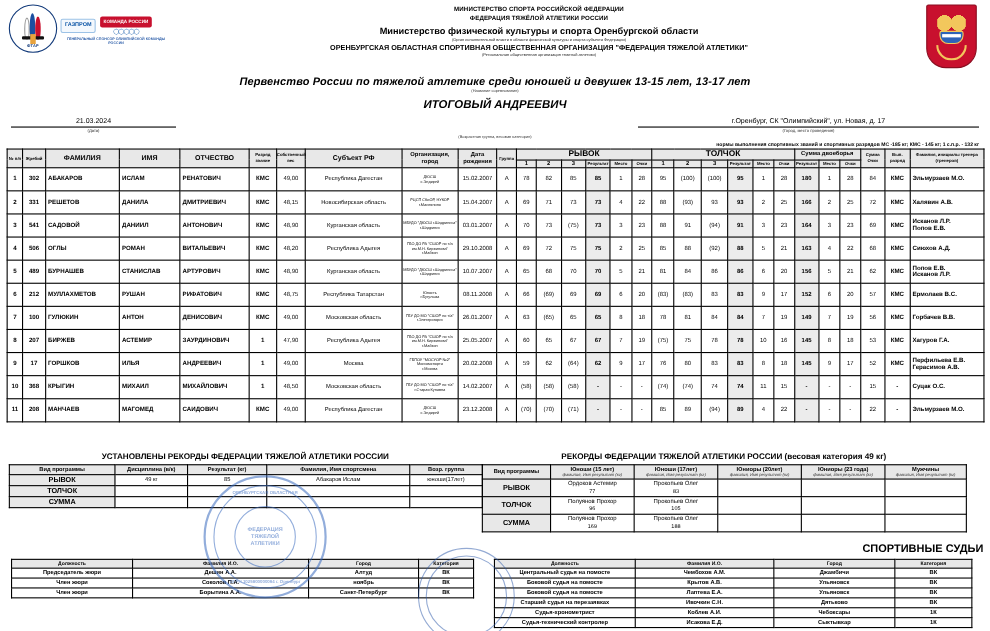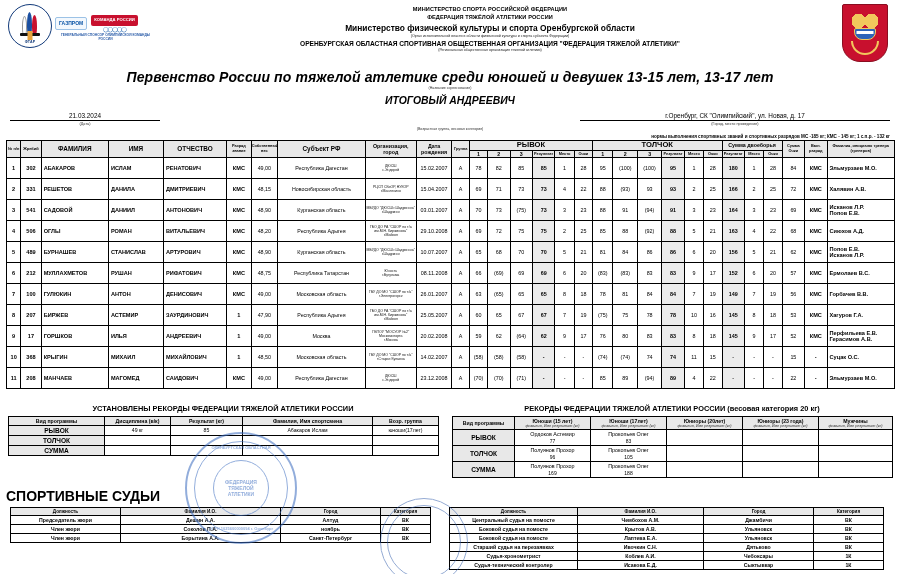--- a/index.html
+++ b/index.html
@@ -62,21 +62,21 @@
   }
   .coat .shieldblue { position:absolute; top:17px; left:50%; transform:translateX(-50%);
       width:22px; height:12px; background:#2e63b8; border:.7px solid #f2c75c; border-radius:2px 2px 8px 8px;}
   .coat .band { position:absolute; top:20px; left:50%; transform:translateX(-50%);
       width:17px; height:3px; background:#fff; }
   .coat .wreath { position:absolute; bottom:0; left:50%; transform:translateX(-50%);
       width:28px; height:14px; border:2px solid #f2c75c; border-top:none;
       border-radius:0 0 14px 14px;}
 
   
-  .title-main { text-align:center; font-size:14px; font-weight:bold; font-style:italic;
+  .title-main { text-align:center; font-size:10px; font-weight:bold; font-style:italic;
      margin-top:5px; letter-spacing:.1px;}
   .cap-tiny { text-align:center; font-size:3.6px; color:#333; margin-top:1px; }
   .title-proto { text-align:center; font-size:10.4px; font-weight:bold; font-style:italic; margin-top:5px;}
 
   .row-datecity { display:flex; justify-content:space-between; align-items:flex-start;
       margin-top:6px; padding:0 4px; }
   .date-box { width:150px; text-align:center; }
   .date-val { font-size:6.4px; border-bottom:.8px solid #000; padding-bottom:1px; display:block;}
   .date-cap { font-size:3.8px; color:#333; margin-top:1px;}
   .city-box { width:310px; text-align:center;}
@@ -96,34 +96,34 @@
   table.main thead th.med { font-size:6.4px; }
   table.main thead th.tiny { font-size:3.9px; }
   table.main td.l { text-align:left; padding-left:2px; font-weight:bold; font-size:5.6px;}
   table.main td.c-bold { font-weight:bold; font-size:5.6px;}
   table.main td.org { font-size:3.5px; line-height:1.15; color:#111;}
   table.main td.res { background:#ececec; font-weight:bold; }
   table.main td.subj { font-size:5.3px; }
   table.main tbody tr { height:21px; }
 
   
-  .sec-wrap { display:flex; gap:14px; margin-top:15px; padding:0 2px;}
+  .sec-wrap { display:flex; margin-top:26px; padding:0 2px;}
   .sec { }
   .sec-title { text-align:center; font-size:7.4px; font-weight:bold; margin-bottom:3px;}
   table.rec { border-collapse:collapse; table-layout:fixed; }
   table.rec th, table.rec td { border:.7px solid #000; text-align:center; padding:1px 2px;
       font-size:5.2px; }
   table.rec th { background:#e8e8e8; font-weight:bold; }
   table.rec td.lbl { background:#e8e8e8; font-weight:bold; font-size:6.6px; }
   table.rec .sm { font-size:3.8px; font-weight:normal; color:#333; font-style:italic;}
   table.rec td.val { font-size:5.4px; line-height:1.25;}
   table.rec td.val .num { display:block; font-size:5px;}
 
   
-  .judges-title { text-align:left; font-size:14px; font-weight:bold; margin:10px 0 3px;}
+  .judges-title { text-align:right; font-size:10px; font-weight:bold; margin:10px 0 3px;}
   .judges-wrap { display:flex; gap:18px; padding:0 4px; }
   table.jd { border-collapse:collapse; table-layout:fixed; }
   table.jd th, table.jd td { border:.7px solid #000; text-align:center; font-size:5.2px;
      padding:1px 2px; font-weight:bold;}
   table.jd th { background:#e8e8e8; font-size:4.6px;}
 
   
   .stamp { position:absolute; left:185px; top:432px; width:112px; height:112px;
      border-radius:50%; border:2px solid #3a6bbf; opacity:.55; pointer-events:none; }
   .stamp:before { content:""; position:absolute; inset:7px; border-radius:50%; border:1.2px solid #3a6bbf;}
@@ -661,21 +661,21 @@
               <td></td>
               <td></td>
               <td></td>
               <td></td>
             </tr>
           </tbody>
       </table>
     </div>
 
     <div class="sec" style="width:440px">
-      <div class="sec-title">РЕКОРДЫ ФЕДЕРАЦИИ ТЯЖЕЛОЙ АТЛЕТИКИ РОССИИ (весовая категория 20 кг)</div>
+      <div class="sec-title">РЕКОРДЫ ФЕДЕРАЦИИ ТЯЖЕЛОЙ АТЛЕТИКИ РОССИИ (весовая категория 49 кг)</div>
       <table class="rec" style="width:440px">
         <colgroup>
             <col style="width:62px">
             <col style="width:76px">
             <col style="width:76px">
             <col style="width:76px">
             <col style="width:76px">
             <col style="width:74px">
           </colgroup>
         <thead>

